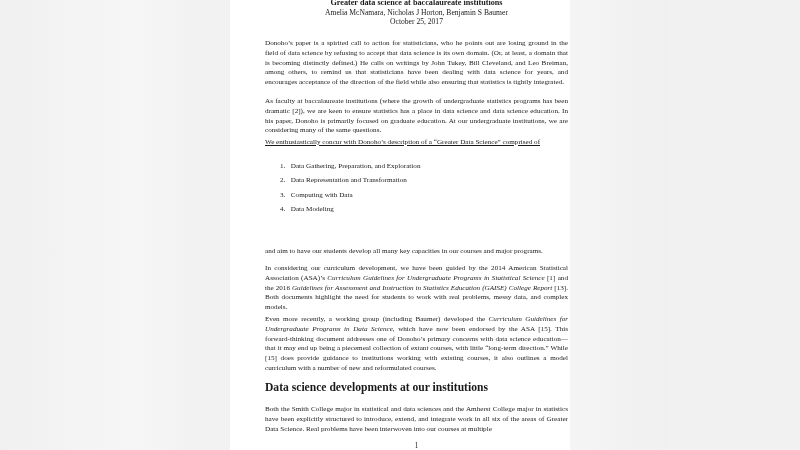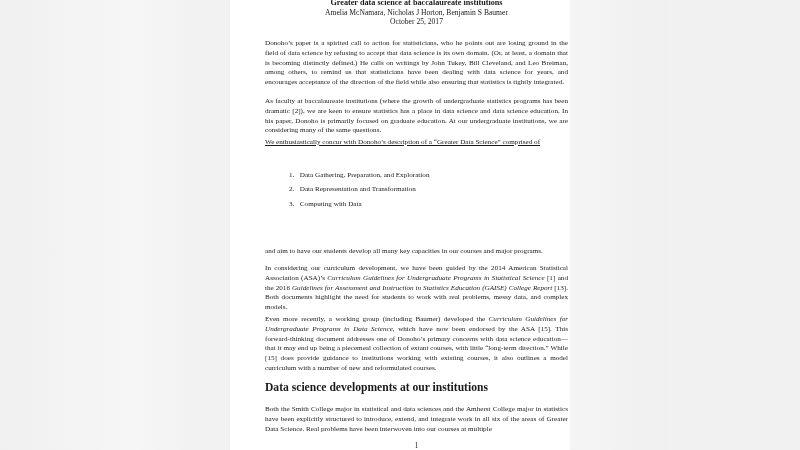--- a/index.html
+++ b/index.html
@@ -65,21 +65,21 @@
     text-align: justify;
     hyphens: auto;
   }
   .p1 { position: absolute; top: 39px; left: 0; width: 303px; }
   .p2 { position: absolute; top: 97px; left: 0; width: 303px; }
   .p3 { position: absolute; top: 138px; left: 0; width: 303px; text-decoration: underline; }
   .list {
     position: absolute;
     top: 155px;
     left: 8px;
-    margin: 16px;
+    margin: 7px;
     padding: 0;
     list-style: none;
   }
   .list li {
     height: 14.4px;
     line-height: 9.8px;
     white-space: nowrap;
   }
   .list .num {
     display: inline-block;
@@ -124,20 +124,21 @@
       </div>
 
       <p class="p1">Donoho’s paper is a spirited call to action for statisticians, who he points out are losing ground in the field of data science by refusing to accept that data science is its own domain. (Or, at least, a domain that is becoming distinctly defined.) He calls on writings by John Tukey, Bill Cleveland, and Leo Breiman, among others, to remind us that statisticians have been dealing with data science for years, and encourages acceptance of the direction of the field while also ensuring that statistics is tightly integrated.</p>
       <p class="p2">As faculty at baccalaureate institutions (where the growth of undergraduate statistics programs has been dramatic [2]), we are keen to ensure statistics has a place in data science and data science education. In his paper, Donoho is primarily focused on graduate education. At our undergraduate institutions, we are considering many of the same questions.</p>
       <p class="p3">We enthusiastically concur with Donoho’s description of a “Greater Data Science” comprised of</p>
 
       <ol class="list">
         <li><span class="num">1.</span> <span>Data Gathering, Preparation, and Exploration</span></li>
         <li><span class="num">2.</span> <span>Data Representation and Transformation</span></li>
         <li><span class="num">3.</span> <span>Computing with Data</span></li>
+        <li><span class="num">4.</span> <span>Data Modeling</span></li>
       </ol>
 
       <p class="p4">and aim to have our students develop all many key capacities in our courses and major programs.</p>
 
       <p class="p5"><span>In considering our curriculum development, we have been guided by the 2014 American Statistical Association (ASA)’s </span><em>Curriculum Guidelines for Undergraduate Programs in Statistical Science</em><span> [1] and the 2016 </span><em>Guidelines for Assessment and Instruction in Statistics Education (GAISE) College Report</em><span> [13]. Both documents highlight the need for students to work with real problems, messy data, and complex models.</span></p>
 
       <p class="p6"><span>Even more recently, a working group (including Baumer) developed the </span><em>Curriculum Guidelines for Undergraduate Programs in Data Science</em><span>, which have now been endorsed by the ASA [15]. This forward-thinking document addresses one of Donoho’s primary concerns with data science education—that it may end up being a piecemeal collection of extant courses, with little “long-term direction.” While [15] does provide guidance to institutions working with existing courses, it also outlines a model curriculum with a number of new and reformulated courses.</span></p>
 
       <div class="section-heading">Data science developments at our institutions</div>
 

